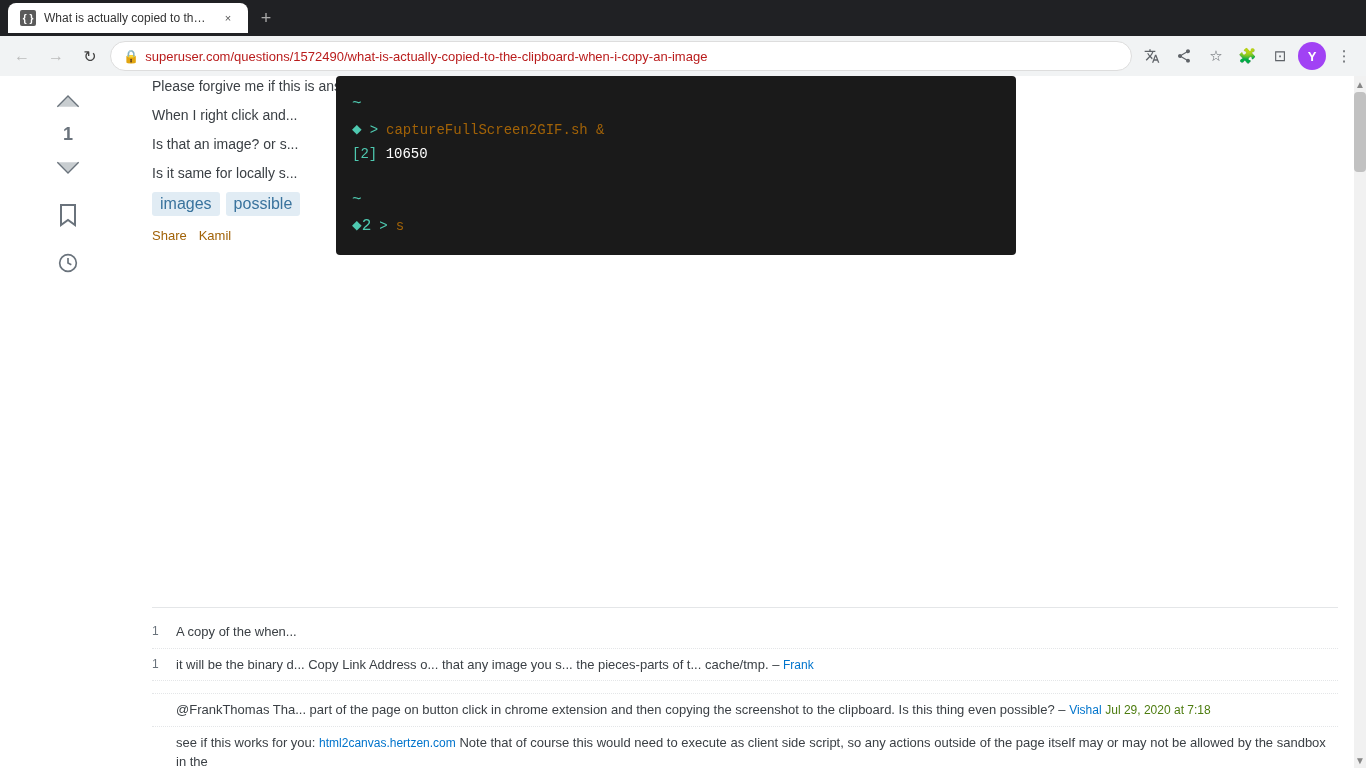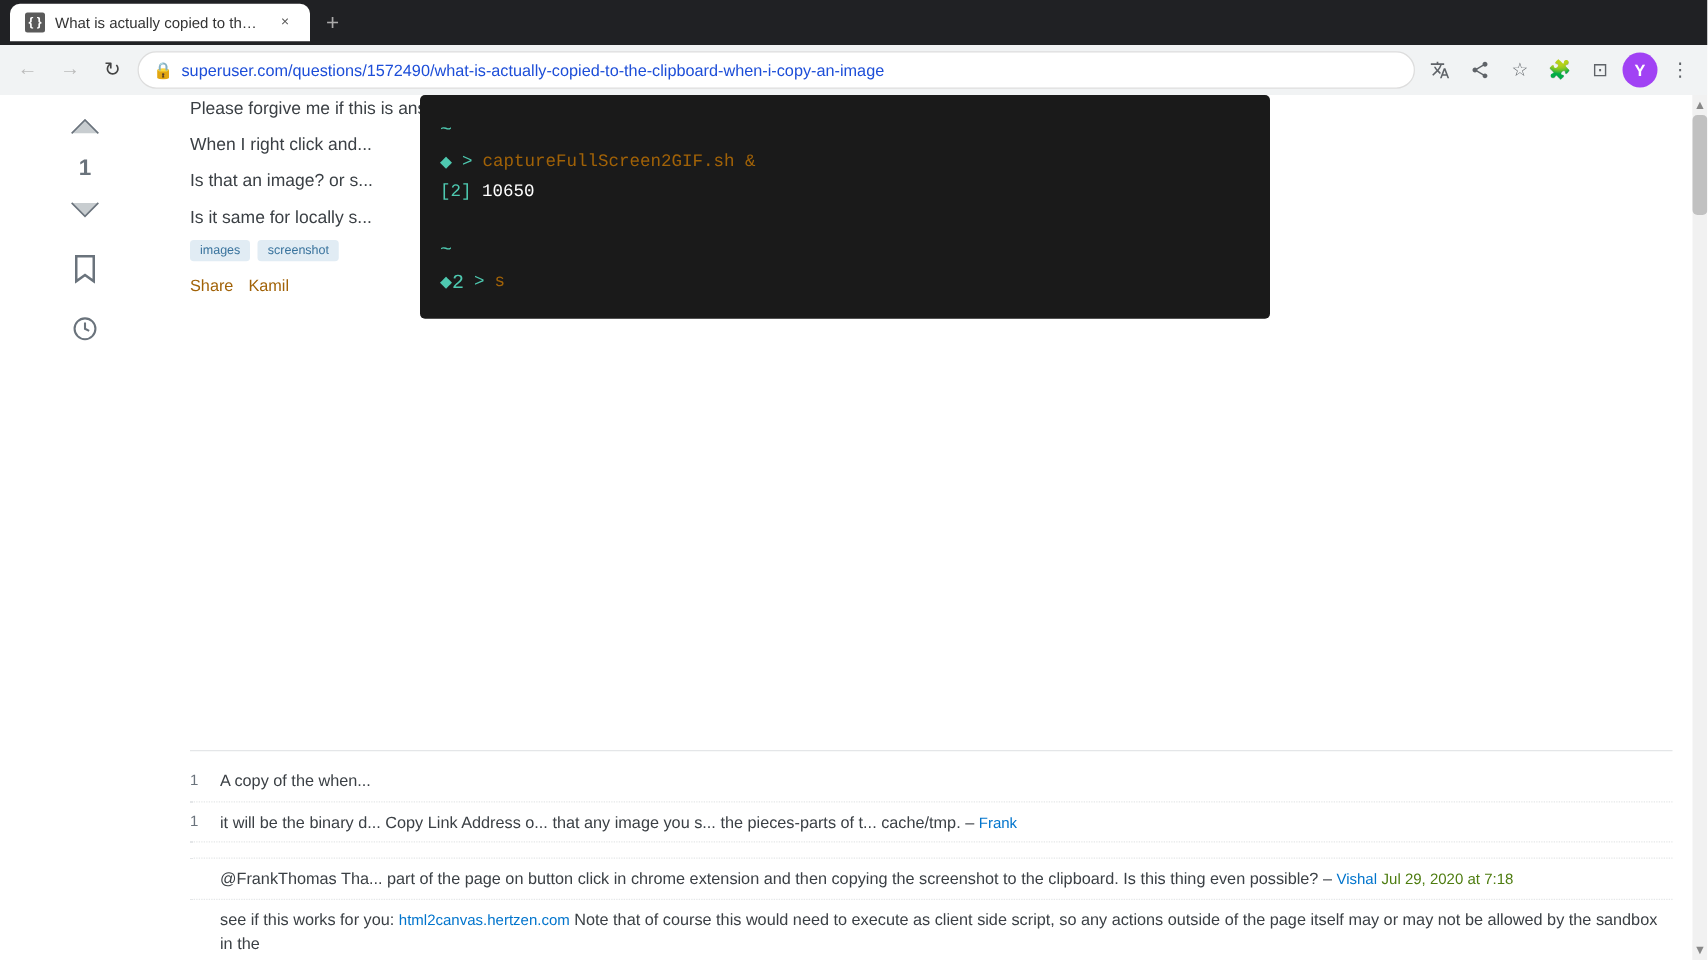--- a/index.html
+++ b/index.html
@@ -70,21 +70,21 @@
       height: 30px;
       display: flex;
       align-items: center;
       padding: 0 12px;
       gap: 6px;
       font-size: 13px;
       color: #333;
       border: 1px solid #ddd;
     }
     .lock-icon { color: #5f6368; font-size: 13px; }
-    .address-text { flex: 1; font-size: 13px; color: #1d4ed8; }
+    .address-text { flex: 1; font-size: 13px; color: #b91c1c; }
     .nav-actions { display: flex; gap: 4px; align-items: center; }
     .nav-action-btn {
       width: 28px; height: 28px;
       display: flex; align-items: center; justify-content: center;
       border-radius: 50%; cursor: pointer; color: #5f6368; font-size: 15px;
     }
     .profile-btn {
       width: 28px; height: 28px;
       background: #a142f4;
       border-radius: 50%;
@@ -154,21 +154,21 @@
       display: flex;
       gap: 6px;
       margin-top: 8px;
       margin-bottom: 12px;
     }
     .tag {
       background: #e1ecf4;
       color: #39739d;
       border-radius: 3px;
       padding: 3px 8px;
-      font-size: 10px;
+      font-size: 16px;
       cursor: pointer;
     }
 
     .post-actions {
       display: flex;
       gap: 12px;
       align-items: center;
       margin-bottom: 12px;
       font-size: 13px;
     }
@@ -364,21 +364,21 @@
 
   <div class="main-content">
 
     <p class="question-text">Please forgive me if this is answered somewhere.</p>
     <p class="question-text">When I right click and...</p>
     <p class="question-text">Is that an image? or s...</p>
     <p class="question-text">Is it same for locally s...</p>
 
     <div class="tags-row">
       <span class="tag">images</span>
-      <span class="tag">screenshot</span>
+      <span class="tag">possible</span>
     </div>
 
     <div class="post-actions">
       <a>Share</a>
       <a>Kamil</a>
     </div>
 
     <div class="terminal-overlay">
       <div class="terminal-content">
         <div class="terminal-tilde">~</div>

